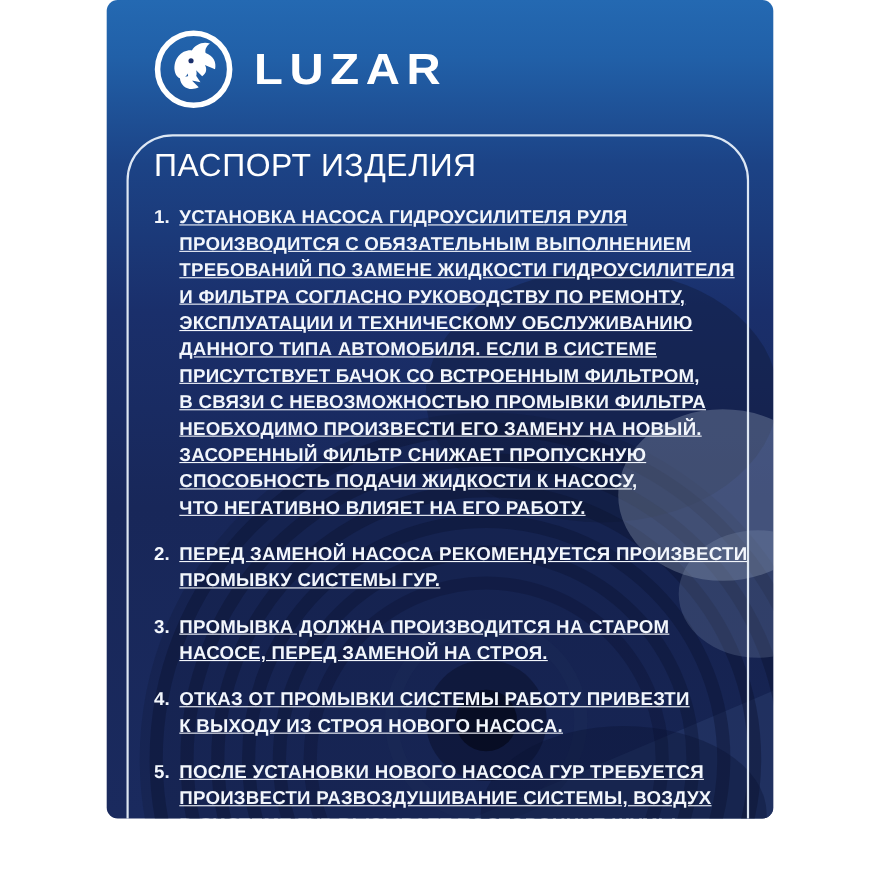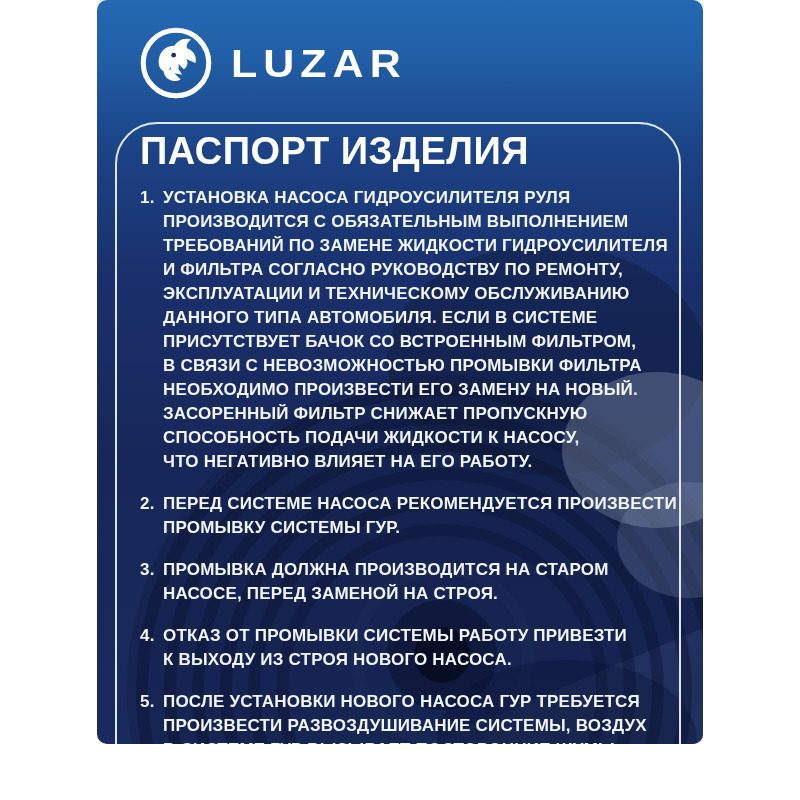--- a/index.html
+++ b/index.html
@@ -27,29 +27,29 @@
   .logo-badge { width:78px; height:78px; }
   .wordmark {
     color:#ffffff; font-size:43px; font-weight:bold;
     letter-spacing:6px; transform:scaleY(0.92); transform-origin:left center;
   }
   .content {
     position:absolute; left:43px; top:134px; width:545px;
     color:#f2f6fc;
   }
   .title {
-    font-size:38px; line-height:34px; font-weight:bold;
+    font-size:29px; line-height:34px; font-weight:normal;
     letter-spacing:0.5px; margin:0 0 18px 0; color:#ffffff;
   }
   .item {
     display:flex; font-size:17px; line-height:24px;
     font-weight:bold; letter-spacing:0.2px; margin:0 0 18px 0;
   }
   .item .num { flex:none; width:23px; }
-  .item .txt { white-space:pre-line; }
+  .item .txt { white-space:pre-line;text-decoration:underline; }
 </style>
 </head>
 <body>
 
 <div class="stage">
   <div class="card">
 
     <svg class="photo" viewBox="0 0 606 800" xmlns="http://www.w3.org/2000/svg" aria-hidden="true">
       <ellipse cx="450" cy="360" rx="160" ry="115" fill="#0f1838" opacity="0.40"></ellipse>
       <path d="M200 800 L606 628 L606 800 Z" fill="#33497f" opacity="0.55"></path>
@@ -97,21 +97,21 @@
 ДАННОГО ТИПА АВТОМОБИЛЯ. ЕСЛИ В СИСТЕМЕ
 ПРИСУТСТВУЕТ БАЧОК СО ВСТРОЕННЫМ ФИЛЬТРОМ,
 В СВЯЗИ С НЕВОЗМОЖНОСТЬЮ ПРОМЫВКИ ФИЛЬТРА
 НЕОБХОДИМО ПРОИЗВЕСТИ ЕГО ЗАМЕНУ НА НОВЫЙ.
 ЗАСОРЕННЫЙ ФИЛЬТР СНИЖАЕТ ПРОПУСКНУЮ
 СПОСОБНОСТЬ ПОДАЧИ ЖИДКОСТИ К НАСОСУ,
 ЧТО НЕГАТИВНО ВЛИЯЕТ НА ЕГО РАБОТУ.</span>
       </div>
       <div class="item">
         <span class="num">2.</span>
-        <span class="txt">ПЕРЕД СИСТЕМЕ НАСОСА РЕКОМЕНДУЕТСЯ ПРОИЗВЕСТИ
+        <span class="txt">ПЕРЕД ЗАМЕНОЙ НАСОСА РЕКОМЕНДУЕТСЯ ПРОИЗВЕСТИ
 ПРОМЫВКУ СИСТЕМЫ ГУР.</span>
       </div>
       <div class="item">
         <span class="num">3.</span>
         <span class="txt">ПРОМЫВКА ДОЛЖНА ПРОИЗВОДИТСЯ НА СТАРОМ
 НАСОСЕ, ПЕРЕД ЗАМЕНОЙ НА СТРОЯ.</span>
       </div>
       <div class="item">
         <span class="num">4.</span>
         <span class="txt">ОТКАЗ ОТ ПРОМЫВКИ СИСТЕМЫ РАБОТУ ПРИВЕЗТИ

